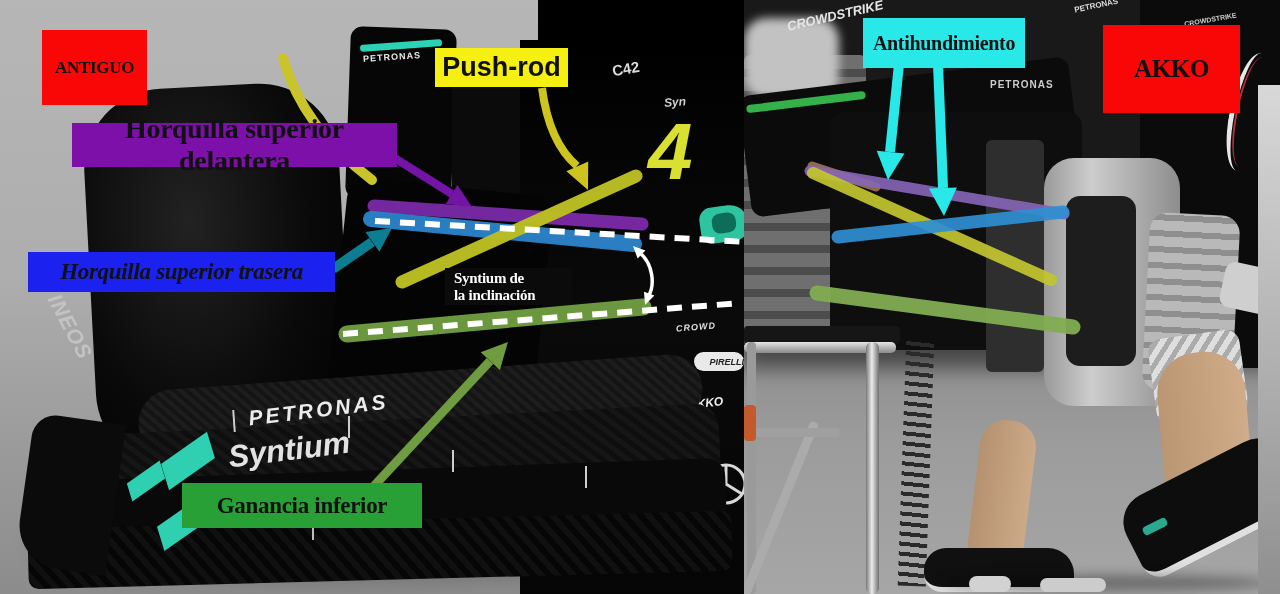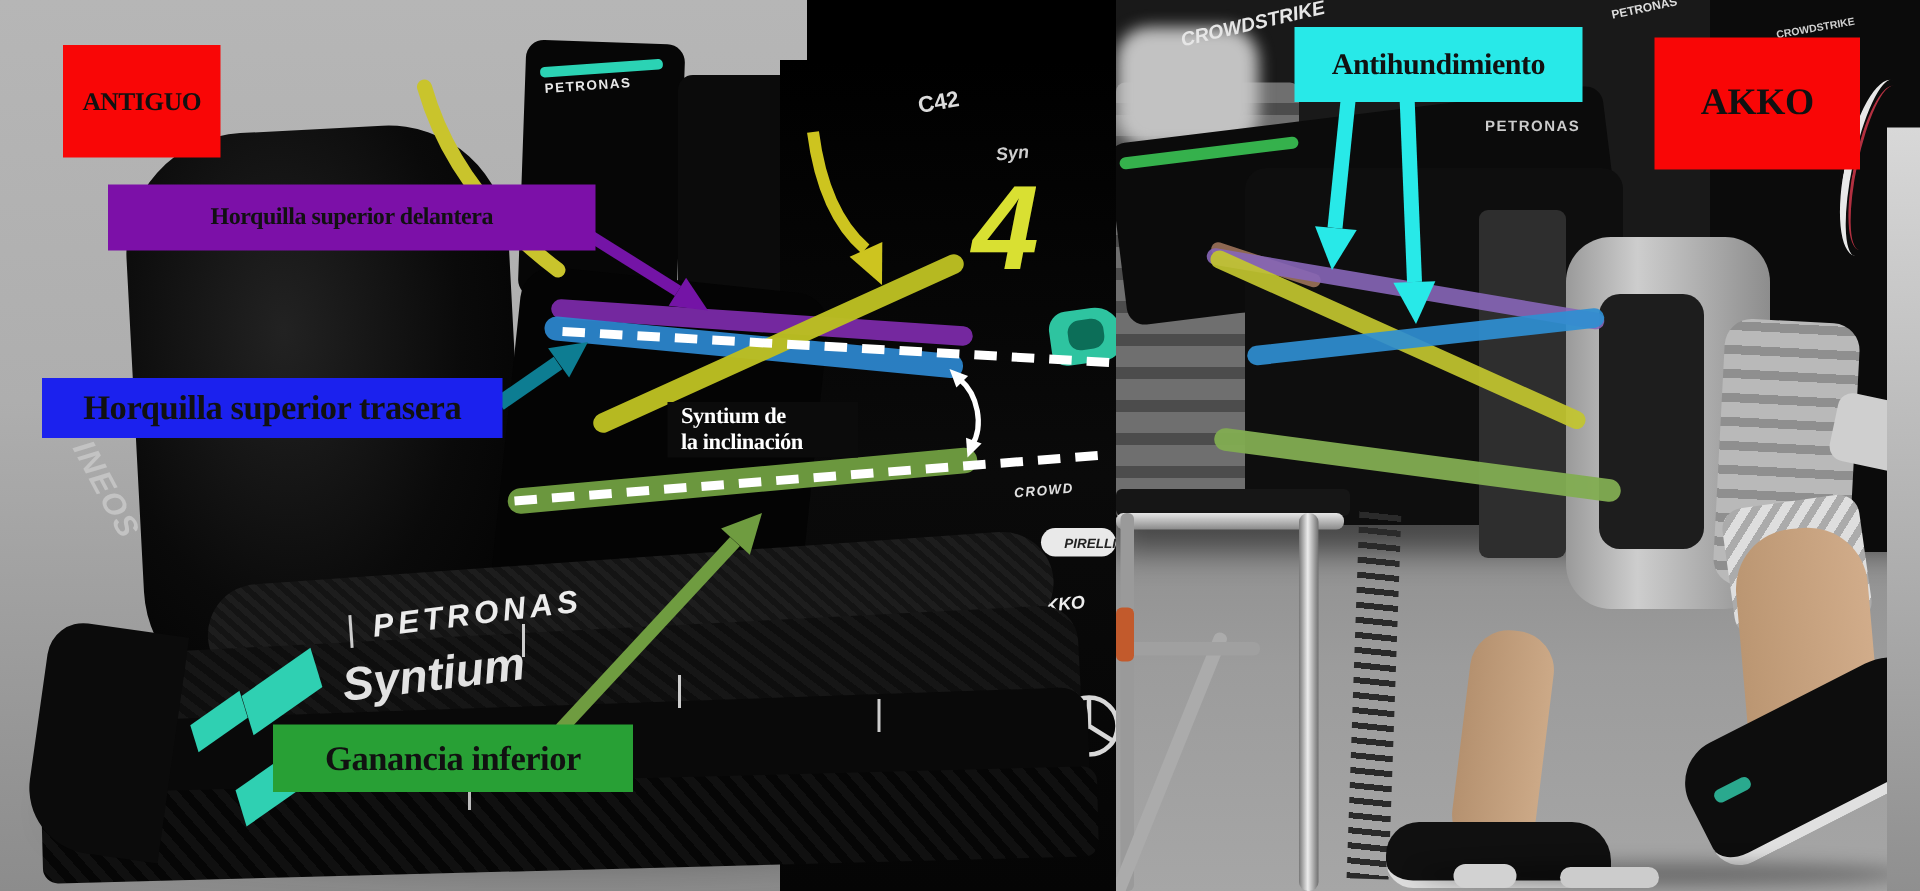--- a/index.html
+++ b/index.html
@@ -158,33 +158,36 @@
     <g>
       <path d="M640,253 C652,263 656,284 648,297" fill="none" stroke-width="3.5" stroke="#ffffff"></path>
       <polygon points="633,246 637.6,258.4 645.4,250.6" fill="#ffffff"></polygon>
       <polygon points="645,305 654.4,295.6 644,291.8" fill="#ffffff"></polygon>
     </g>
   </svg>
 
   <div class="label" style="left: 42px; top: 30px; width: 105px; height: 75px; font-size: 17px; background: rgb(249, 6, 6);">
     <span style="position:static;">ANTIGUO</span>
   </div>
-  <div class="label" style="left: 72px; top: 123px; width: 325px; height: 44px; font-size: 16px; background: rgb(124, 16, 168);">
+  <div class="label" style="left: 72px; top: 123px; width: 325px; height: 44px; font-size: 28px; background: rgb(124, 16, 168);">
     <span style="position:static;">Horquilla superior delantera</span>
   </div>
   <div class="label" style="left: 28px; top: 252px; width: 307px; height: 40px; font-size: 23px; background: rgb(27, 33, 238);">
-    <span style="position:static;">Horquilla superior trasera</span>
+    <span style="position:static;font-style:italic;">Horquilla superior trasera</span>
+  </div>
+  <div class="label sans" style="left: 435px; top: 48px; width: 133px; height: 39px; font-size: 27px; background: rgb(246, 239, 18);">
+    <span style="position:static;">Push-rod</span>
   </div>
   <div class="label lbl-camber" style="left: 445px; top: 268px; width: 127px; height: 37px; font-size: 15px; color: rgb(255, 255, 255); background: rgb(11, 11, 11);">
     <span style="position:static;">Syntium de</span>
     <span style="position:static;">la inclinación</span>
   </div>
   <div class="label" style="left: 182px; top: 483px; width: 240px; height: 45px; font-size: 23px; background: rgb(40, 160, 53);">
     <span style="position:static;">Ganancia inferior</span>
   </div>
-  <div class="label" style="left: 863px; top: 18px; width: 192px; height: 50px; font-size: 20px; background: rgb(40, 233, 232);">
+  <div class="label" style="left: 863px; top: 18px; width: 162px; height: 50px; font-size: 20px; background: rgb(40, 233, 232);">
     <span style="position:static;">Antihundimiento</span>
   </div>
   <div class="label" style="left: 1103px; top: 25px; width: 137px; height: 88px; font-size: 25px; background: rgb(249, 6, 6);">
     <span style="position:static;">AKKO</span>
   </div>
 
 </div>
 
 </body></html>

